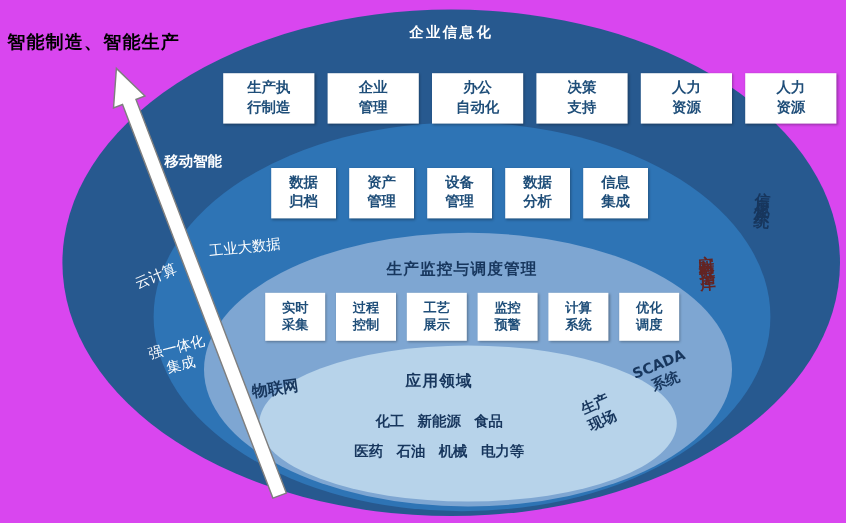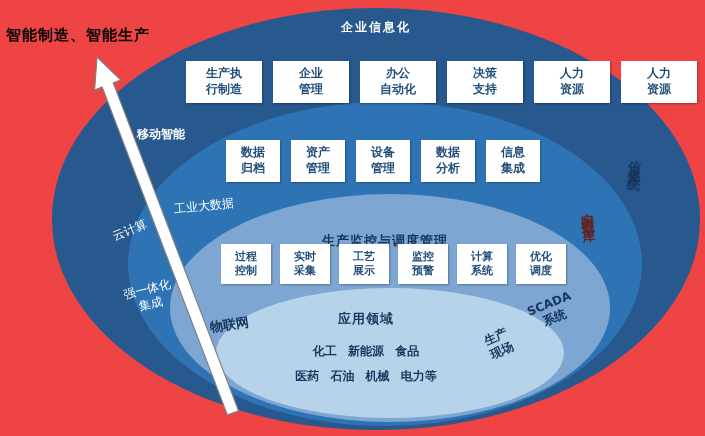--- a/index.html
+++ b/index.html
@@ -1,36 +1,36 @@
 <!DOCTYPE html>
 <html style="--c-outer: #27598F; --c-mid1: #2E74B5; --c-mid2: #7EA6D2; --c-inner: #B7D3EA; --c-box-text: #1F4E79; --c-dark-label: #17365D; --c-red-label: #632423; --c-white-label: #FFFFFF;"><head>
 <meta charset="utf-8">
 <style>
   * { margin:0; padding:0; box-sizing:border-box; }
   html,body { background:#ffffff; }
   body { font-family:"DejaVu Sans","Liberation Sans",sans-serif; }
-  .canvas { position:relative; width:705px; height:436px; background:#ef4444; overflow:hidden; }
+  .canvas { position:relative; width:705px; height:436px; background:#d946ef; overflow:hidden; }
 
   .ellipse { position:absolute; border-radius:50%; }
   .e-outer { left:52px;  top:8px;   width:648px; height:422px; background:var(--c-outer,#27598F); z-index:1; }
   .e-mid1  { left:128px; top:102px; width:514px; height:324px; background:var(--c-mid1,#2E74B5);  z-index:2; }
   .e-mid2  { left:170px; top:194px; width:440px; height:228px; background:var(--c-mid2,#7EA6D2);  z-index:3; }
   .e-inner { left:216px; top:288px; width:348px; height:130px; background:var(--c-inner,#B7D3EA); z-index:4; }
 
   .arrow { position:absolute; left:0; top:0; z-index:5; pointer-events:none; }
 
   .label { position:absolute; z-index:6; white-space:pre-line; line-height:1.25; }
   .white { color:var(--c-white-label,#ffffff); }
   .dark  { color:var(--c-dark-label,#17365D); }
 
   .slogan { left:6px; top:26px; font-size:15px; font-weight:bold; color:#000000; letter-spacing:1px; }
 
   .title-enterprise { left:52px;  top:20px;  width:648px; text-align:center; font-size:12px; font-weight:bold; color:#fff; letter-spacing:2px; }
   .title-archive    { left:128px; top:121px; width:480px; text-align:center; font-size:13px; font-weight:bold; color:#fff; letter-spacing:1px; }
-  .title-monitor    { left:170px; top:233px; width:430px; text-align:center; font-size:13px; font-weight:bold; letter-spacing:1px; }
+  .title-monitor    { left:170px; top:217px; width:430px; text-align:center; font-size:13px; font-weight:bold; letter-spacing:1px; }
   .title-app        { left:216px; top:311px; width:300px; text-align:center; font-size:13px; font-weight:bold; letter-spacing:1px; }
 
   .row { position:absolute; display:flex; z-index:6; }
   .row1 { left:186px; top:61px;  gap:11px; }
   .row2 { left:226px; top:140px; gap:11px; }
   .row3 { left:221px; top:244px; gap:9px; }
   .wbox { background:#ffffff; color:var(--c-box-text,#1F4E79); font-weight:bold; text-align:center;
           display:flex; align-items:center; justify-content:center; white-space:pre-line;
           line-height:1.3; box-shadow:1px 1px 2px rgba(0,0,0,0.3); }
   .row1 .wbox { width:76px; height:42px; font-size:12px; }
@@ -92,24 +92,24 @@
     <div class="wbox">设备
 管理</div>
     <div class="wbox">数据
 分析</div>
     <div class="wbox">信息
 集成</div>
   </div>
 
   <div class="label title-monitor dark">生产监控与调度管理</div>
   <div class="row row3">
+    <div class="wbox">实时
+采集</div>
     <div class="wbox">过程
 控制</div>
-    <div class="wbox">实时
-采集</div>
     <div class="wbox">工艺
 展示</div>
     <div class="wbox">监控
 预警</div>
     <div class="wbox">计算
 系统</div>
     <div class="wbox">优化
 调度</div>
   </div>
 

